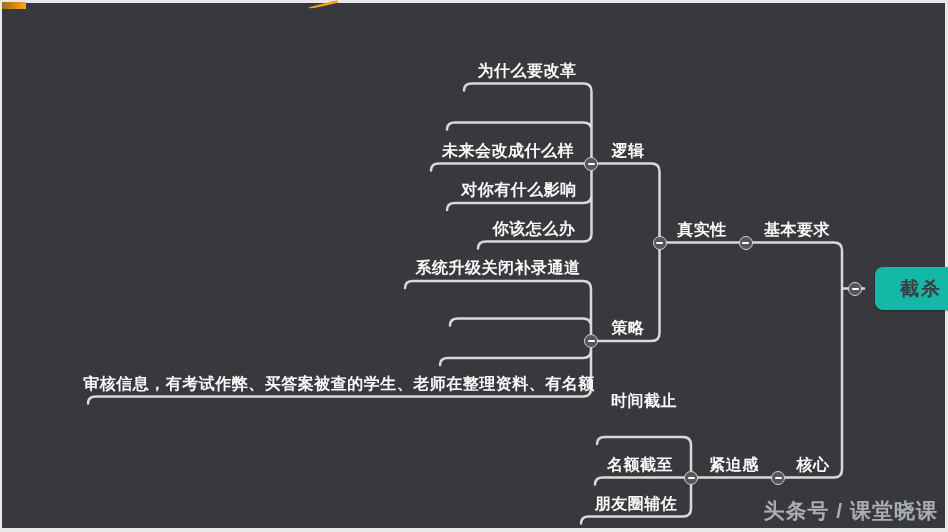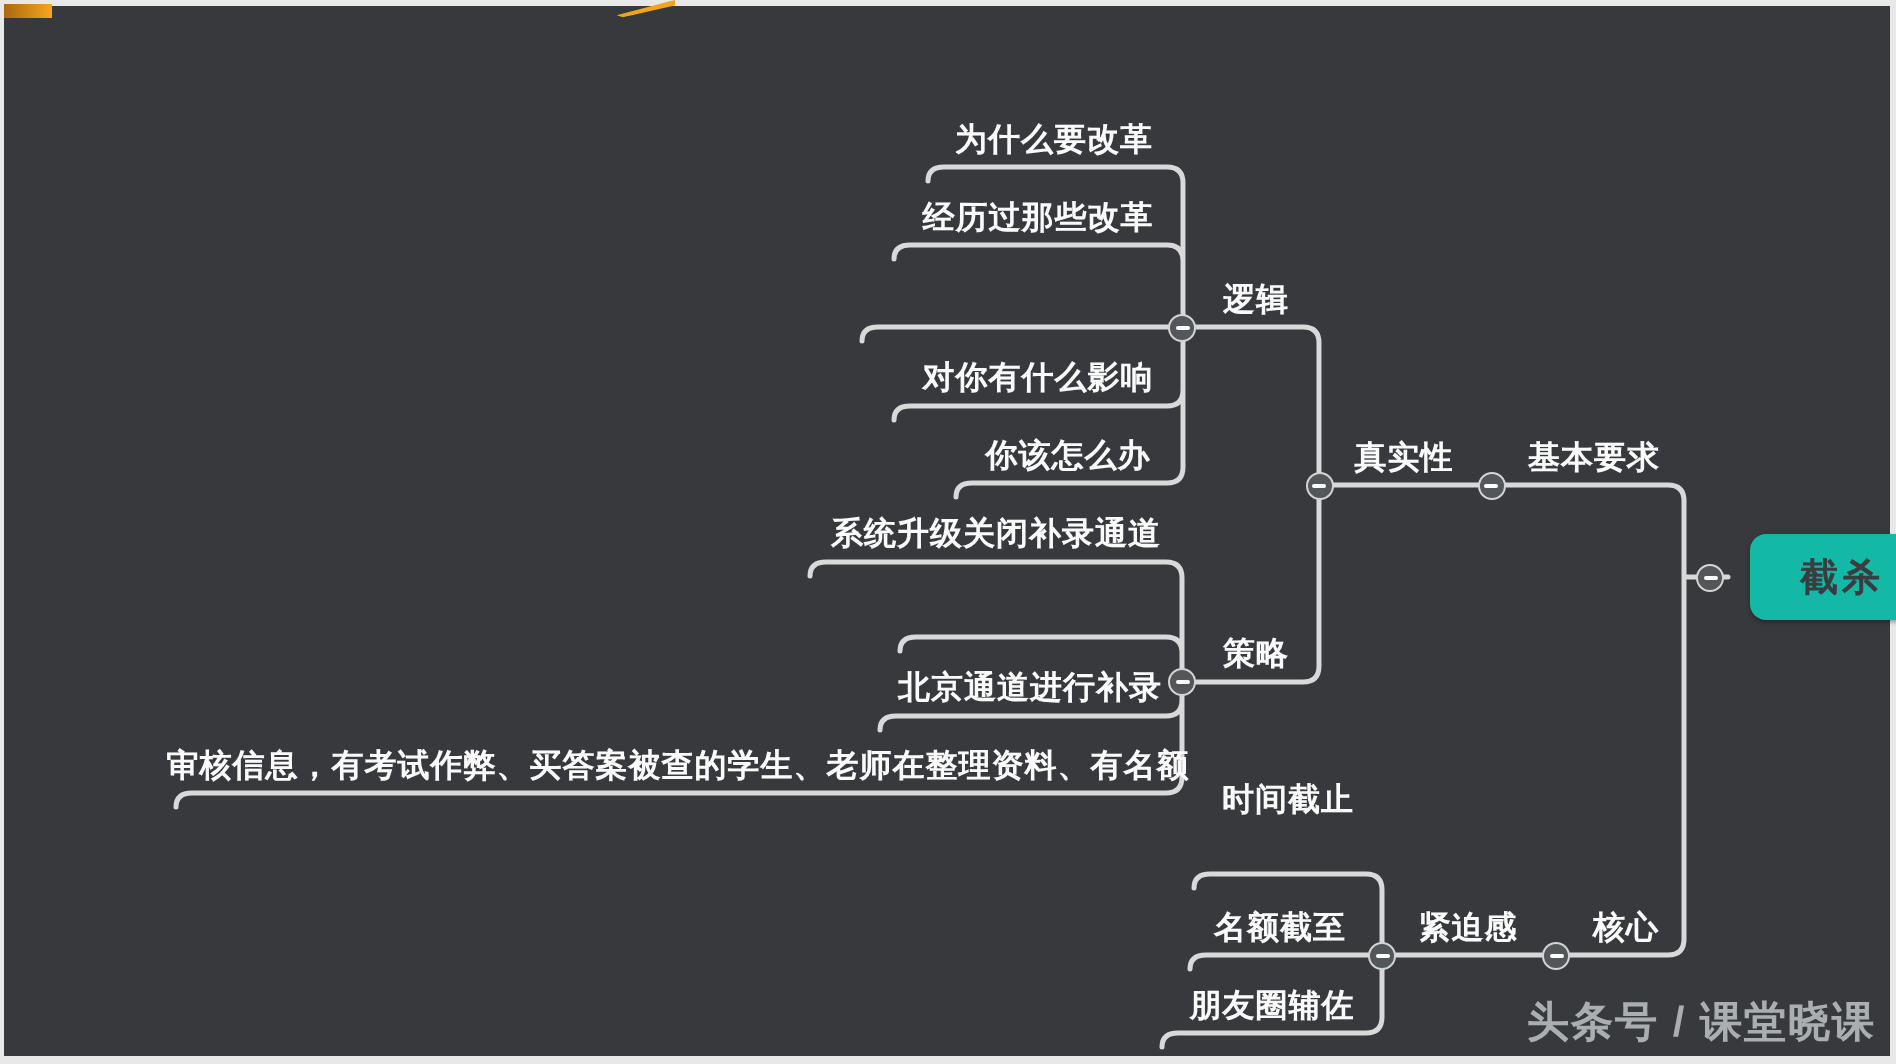--- a/index.html
+++ b/index.html
@@ -77,26 +77,25 @@
         M666,242.5 H739
         M752,242.5 H834 Q842,242.5 842,250.5 V288.5
         M785,477.5 H834 Q842,477.5 842,469.5 V288.5
         M842,288.5 H864
         M933,288.5 H948
         M698,477.5 H771"></path>
     </g>
   </svg>
 
   <div class="topic" style="left:527px;top:60.5px">为什么要改革</div>
-  <div class="topic" style="left:519px;top:99.5px">经历过那些改革</div>
+  <div class="topic" style="left:508px;top:140.5px">未来会改成什么样</div>
   <div class="topic" style="left:519px;top:180px">对你有什么影响</div>
   <div class="topic" style="left:534px;top:218.5px">你该怎么办</div>
 
   <div class="topic" style="left:498px;top:258px">系统升级关闭补录通道</div>
-  <div class="topic" style="left:515px;top:335px">北京通道进行补录</div>
   <div class="topic" style="left:339px;top:373.5px">审核信息，有考试作弊、买答案被查的学生、老师在整理资料、有名额</div>
 
   <div class="topic" style="left:644px;top:391px">时间截止</div>
   <div class="topic" style="left:640px;top:454.5px">名额截至</div>
   <div class="topic" style="left:636px;top:493.5px">朋友圈辅佐</div>
 
   <div class="topic" style="left:628px;top:140.5px">逻辑</div>
   <div class="topic" style="left:628px;top:318px">策略</div>
   <div class="topic" style="left:702px;top:219.5px">真实性</div>
   <div class="topic" style="left:797px;top:219.5px">基本要求</div>

